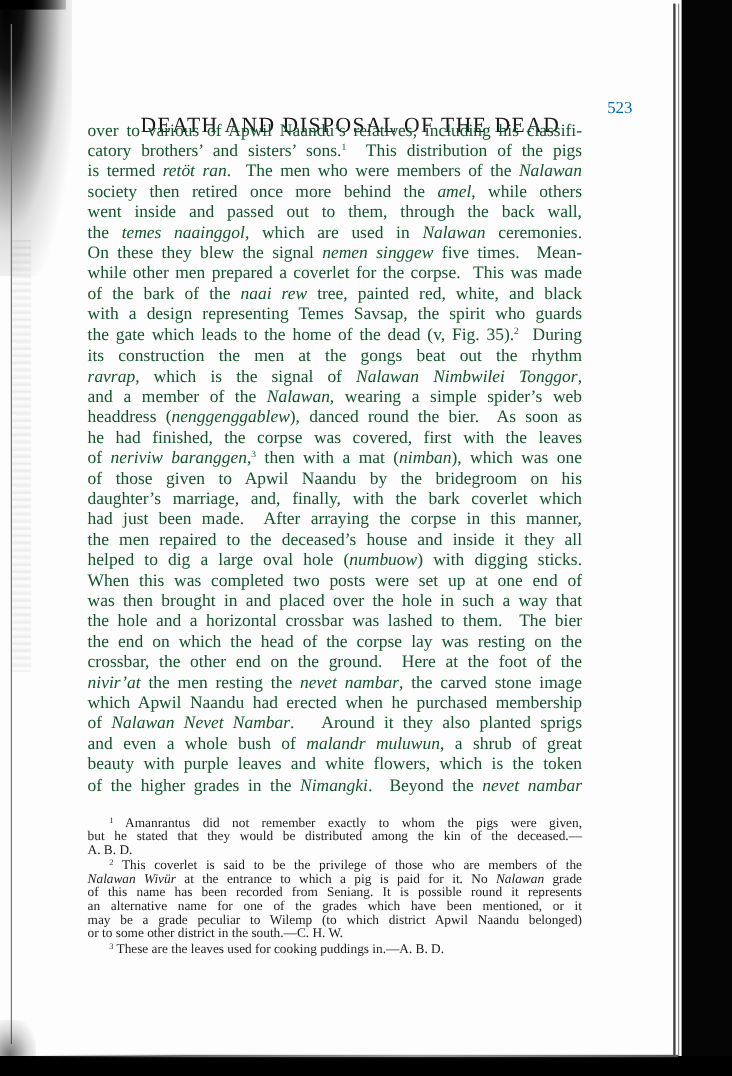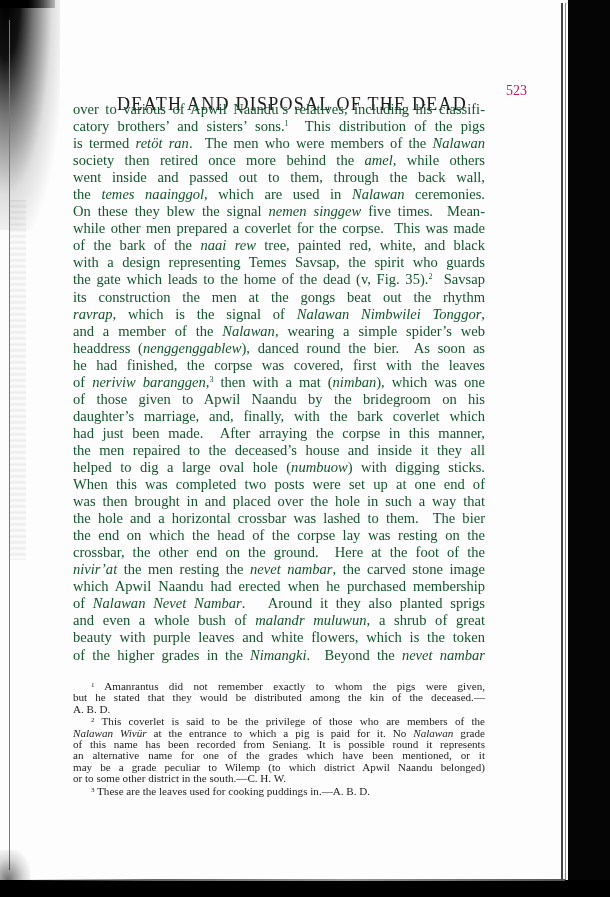--- a/index.html
+++ b/index.html
@@ -116,21 +116,21 @@
       font-size: 18px;
       letter-spacing: 1.25px;
       color: #1a1a1a;
       white-space: nowrap;
     }
     .page-number {
       position: absolute;
       left: 506px;
       top: 83px;
       font-size: 14px;
-      color: #be185d;
+      color: #0369a1;
     }
 
     
     .body-text {
       position: absolute;
       left: 73px;
       top: 101px;
       width: 412px;
       font-size: 14.55px;
       line-height: 17.05px;
@@ -197,21 +197,21 @@
       <div class="body-line"><span>over to various of Apwil Naandu’s relatives, including his classifi-</span></div>
       <div class="body-line"><span>catory brothers’ and sisters’ sons.</span><sup>1</sup><span>  This distribution of the pigs</span></div>
       <div class="body-line"><span>is termed </span><em>retöt ran</em><span>.  The men who were members of the </span><em>Nalawan</em></div>
       <div class="body-line"><span>society then retired once more behind the </span><em>amel</em><span>, while others</span></div>
       <div class="body-line"><span>went inside and passed out to them, through the back wall,</span></div>
       <div class="body-line"><span>the </span><em>temes naainggol</em><span>, which are used in </span><em>Nalawan</em><span> ceremonies.</span></div>
       <div class="body-line"><span>On these they blew the signal </span><em>nemen singgew</em><span> five times.  Mean-</span></div>
       <div class="body-line"><span>while other men prepared a coverlet for the corpse.  This was made</span></div>
       <div class="body-line"><span>of the bark of the </span><em>naai rew</em><span> tree, painted red, white, and black</span></div>
       <div class="body-line"><span>with a design representing Temes Savsap, the spirit who guards</span></div>
-      <div class="body-line"><span>the gate which leads to the home of the dead (v, Fig. 35).</span><sup>2</sup><span>  Savsap</span></div>
+      <div class="body-line"><span>the gate which leads to the home of the dead (v, Fig. 35).</span><sup>2</sup><span>  During</span></div>
       <div class="body-line"><span>its construction the men at the gongs beat out the rhythm</span></div>
       <div class="body-line"><em>ravrap</em><span>, which is the signal of </span><em>Nalawan Nimbwilei Tonggor</em><span>,</span></div>
       <div class="body-line"><span>and a member of the </span><em>Nalawan</em><span>, wearing a simple spider’s web</span></div>
       <div class="body-line"><span>headdress (</span><em>nenggenggablew</em><span>), danced round the bier.  As soon as</span></div>
       <div class="body-line"><span>he had finished, the corpse was covered, first with the leaves</span></div>
       <div class="body-line"><span>of </span><em>neriviw baranggen</em><span>,</span><sup>3</sup><span> then with a mat (</span><em>nimban</em><span>), which was one</span></div>
       <div class="body-line"><span>of those given to Apwil Naandu by the bridegroom on his</span></div>
       <div class="body-line"><span>daughter’s marriage, and, finally, with the bark coverlet which</span></div>
       <div class="body-line"><span>had just been made.  After arraying the corpse in this manner,</span></div>
       <div class="body-line"><span>the men repaired to the deceased’s house and inside it they all</span></div>

